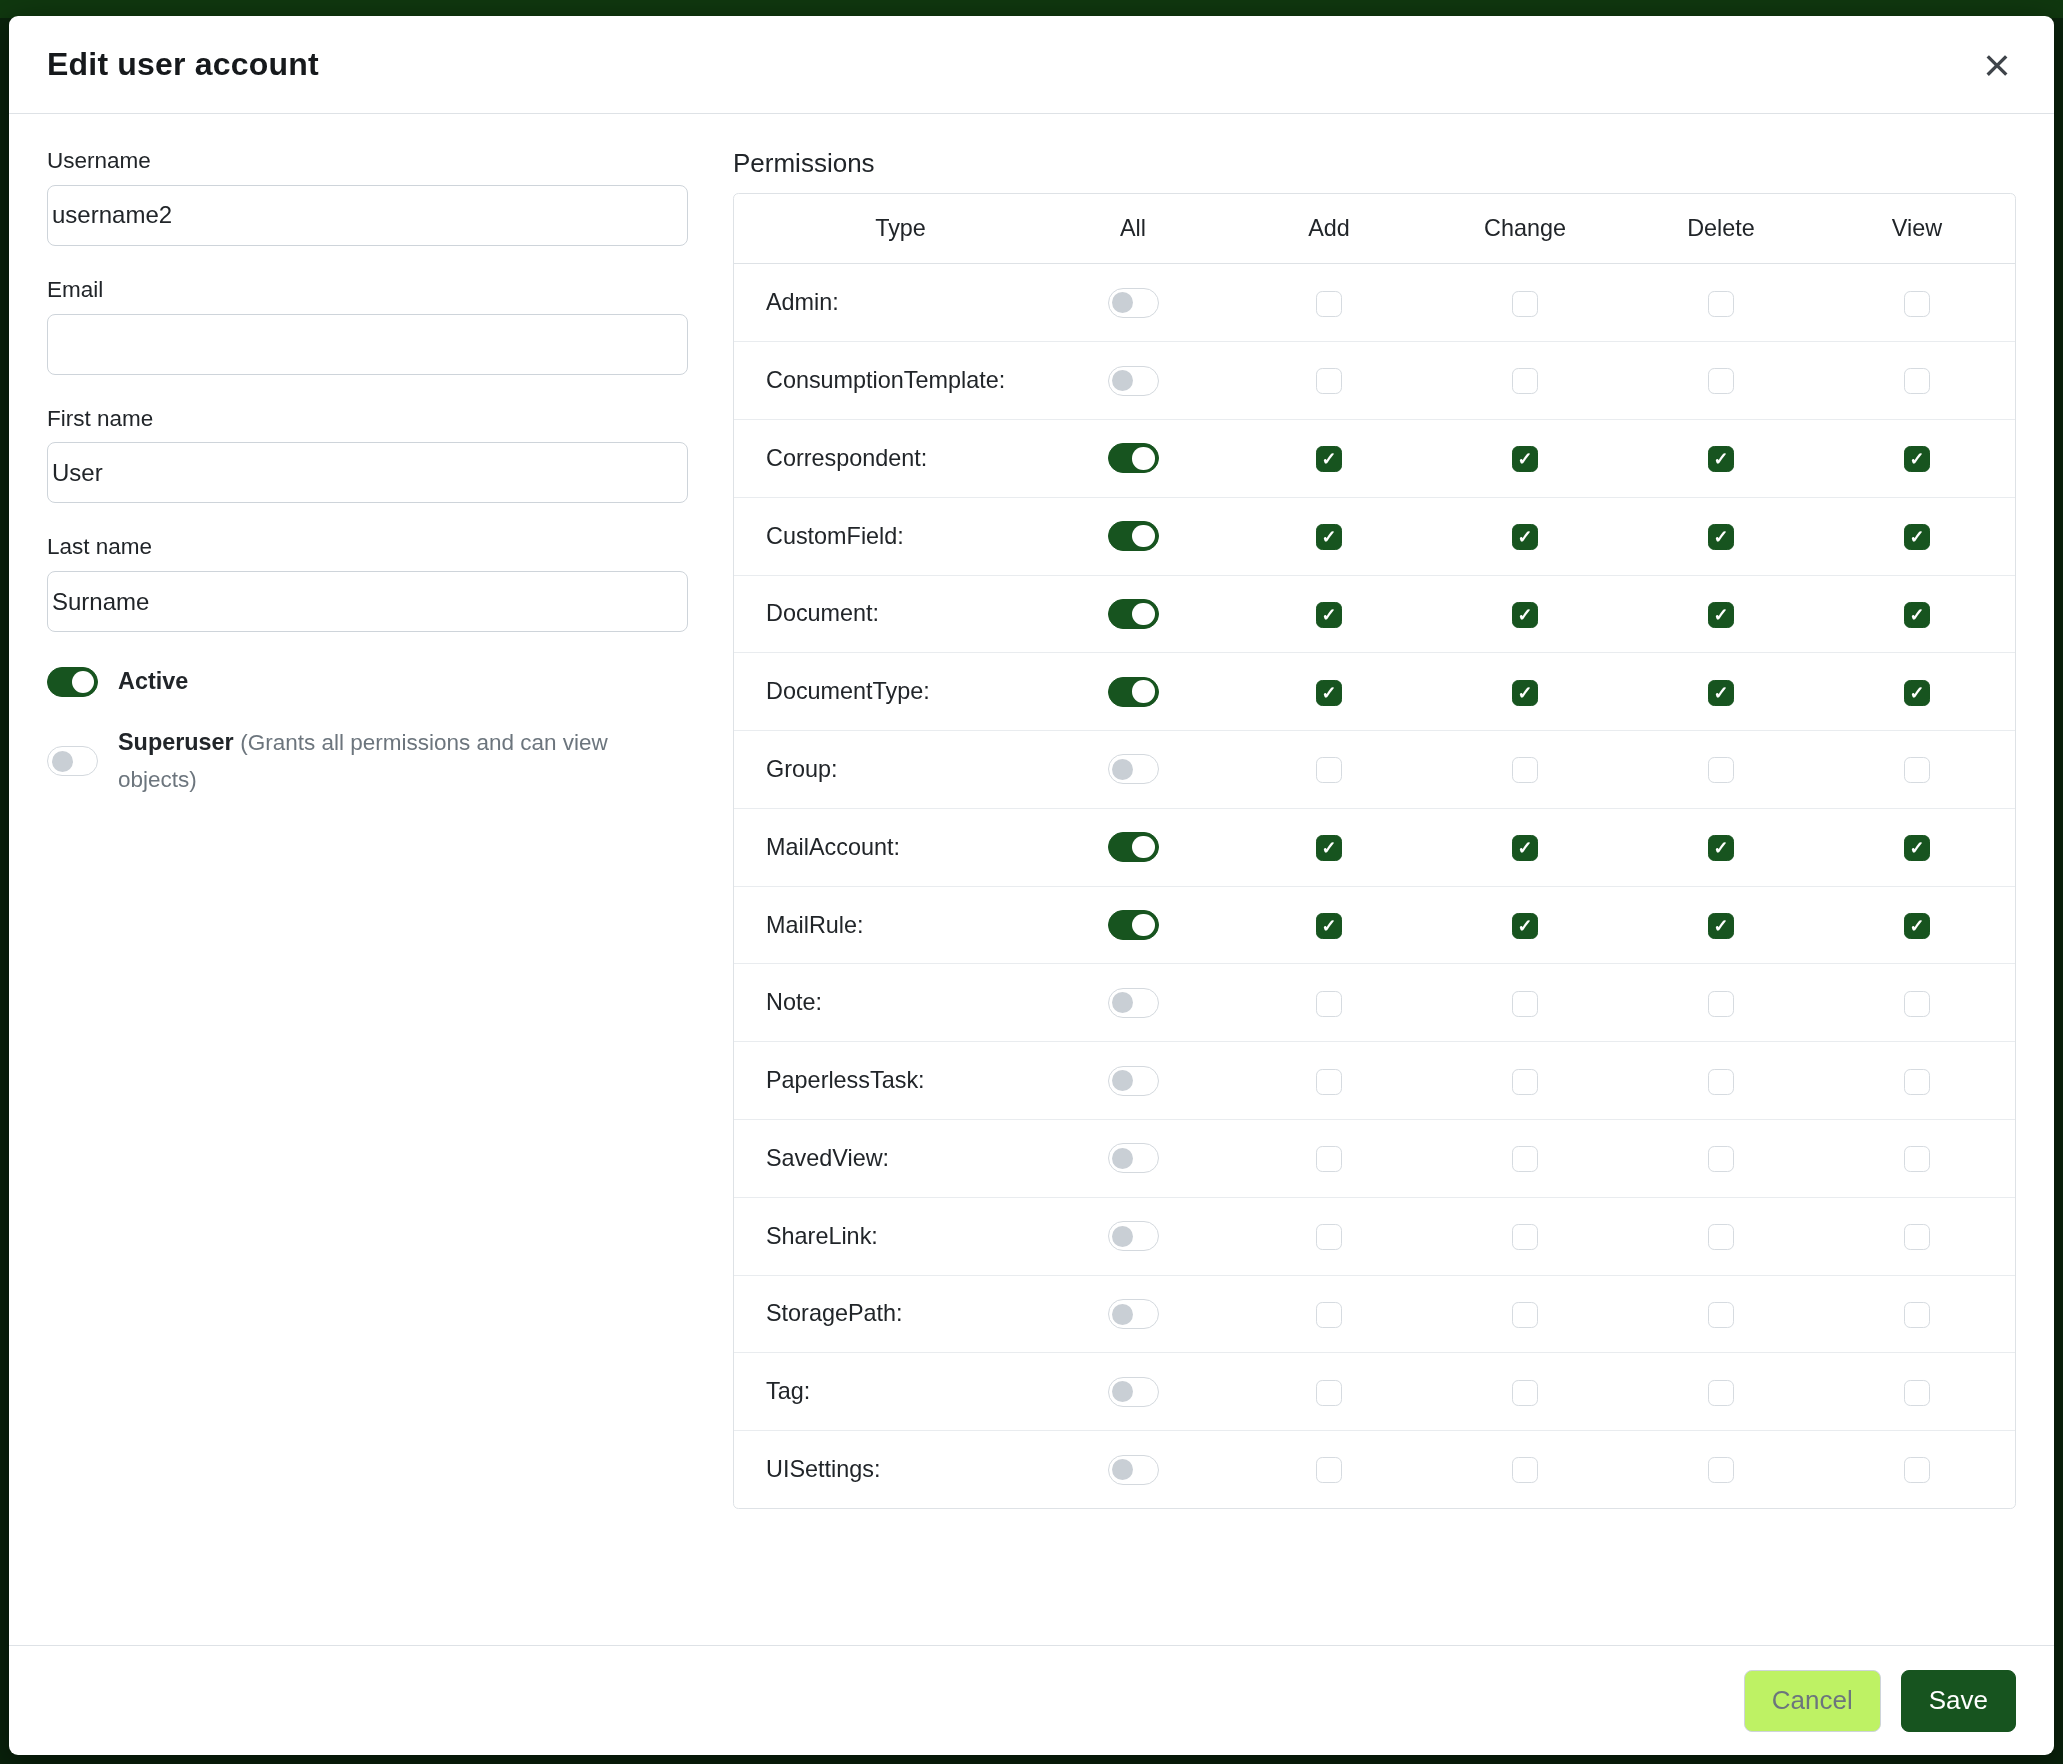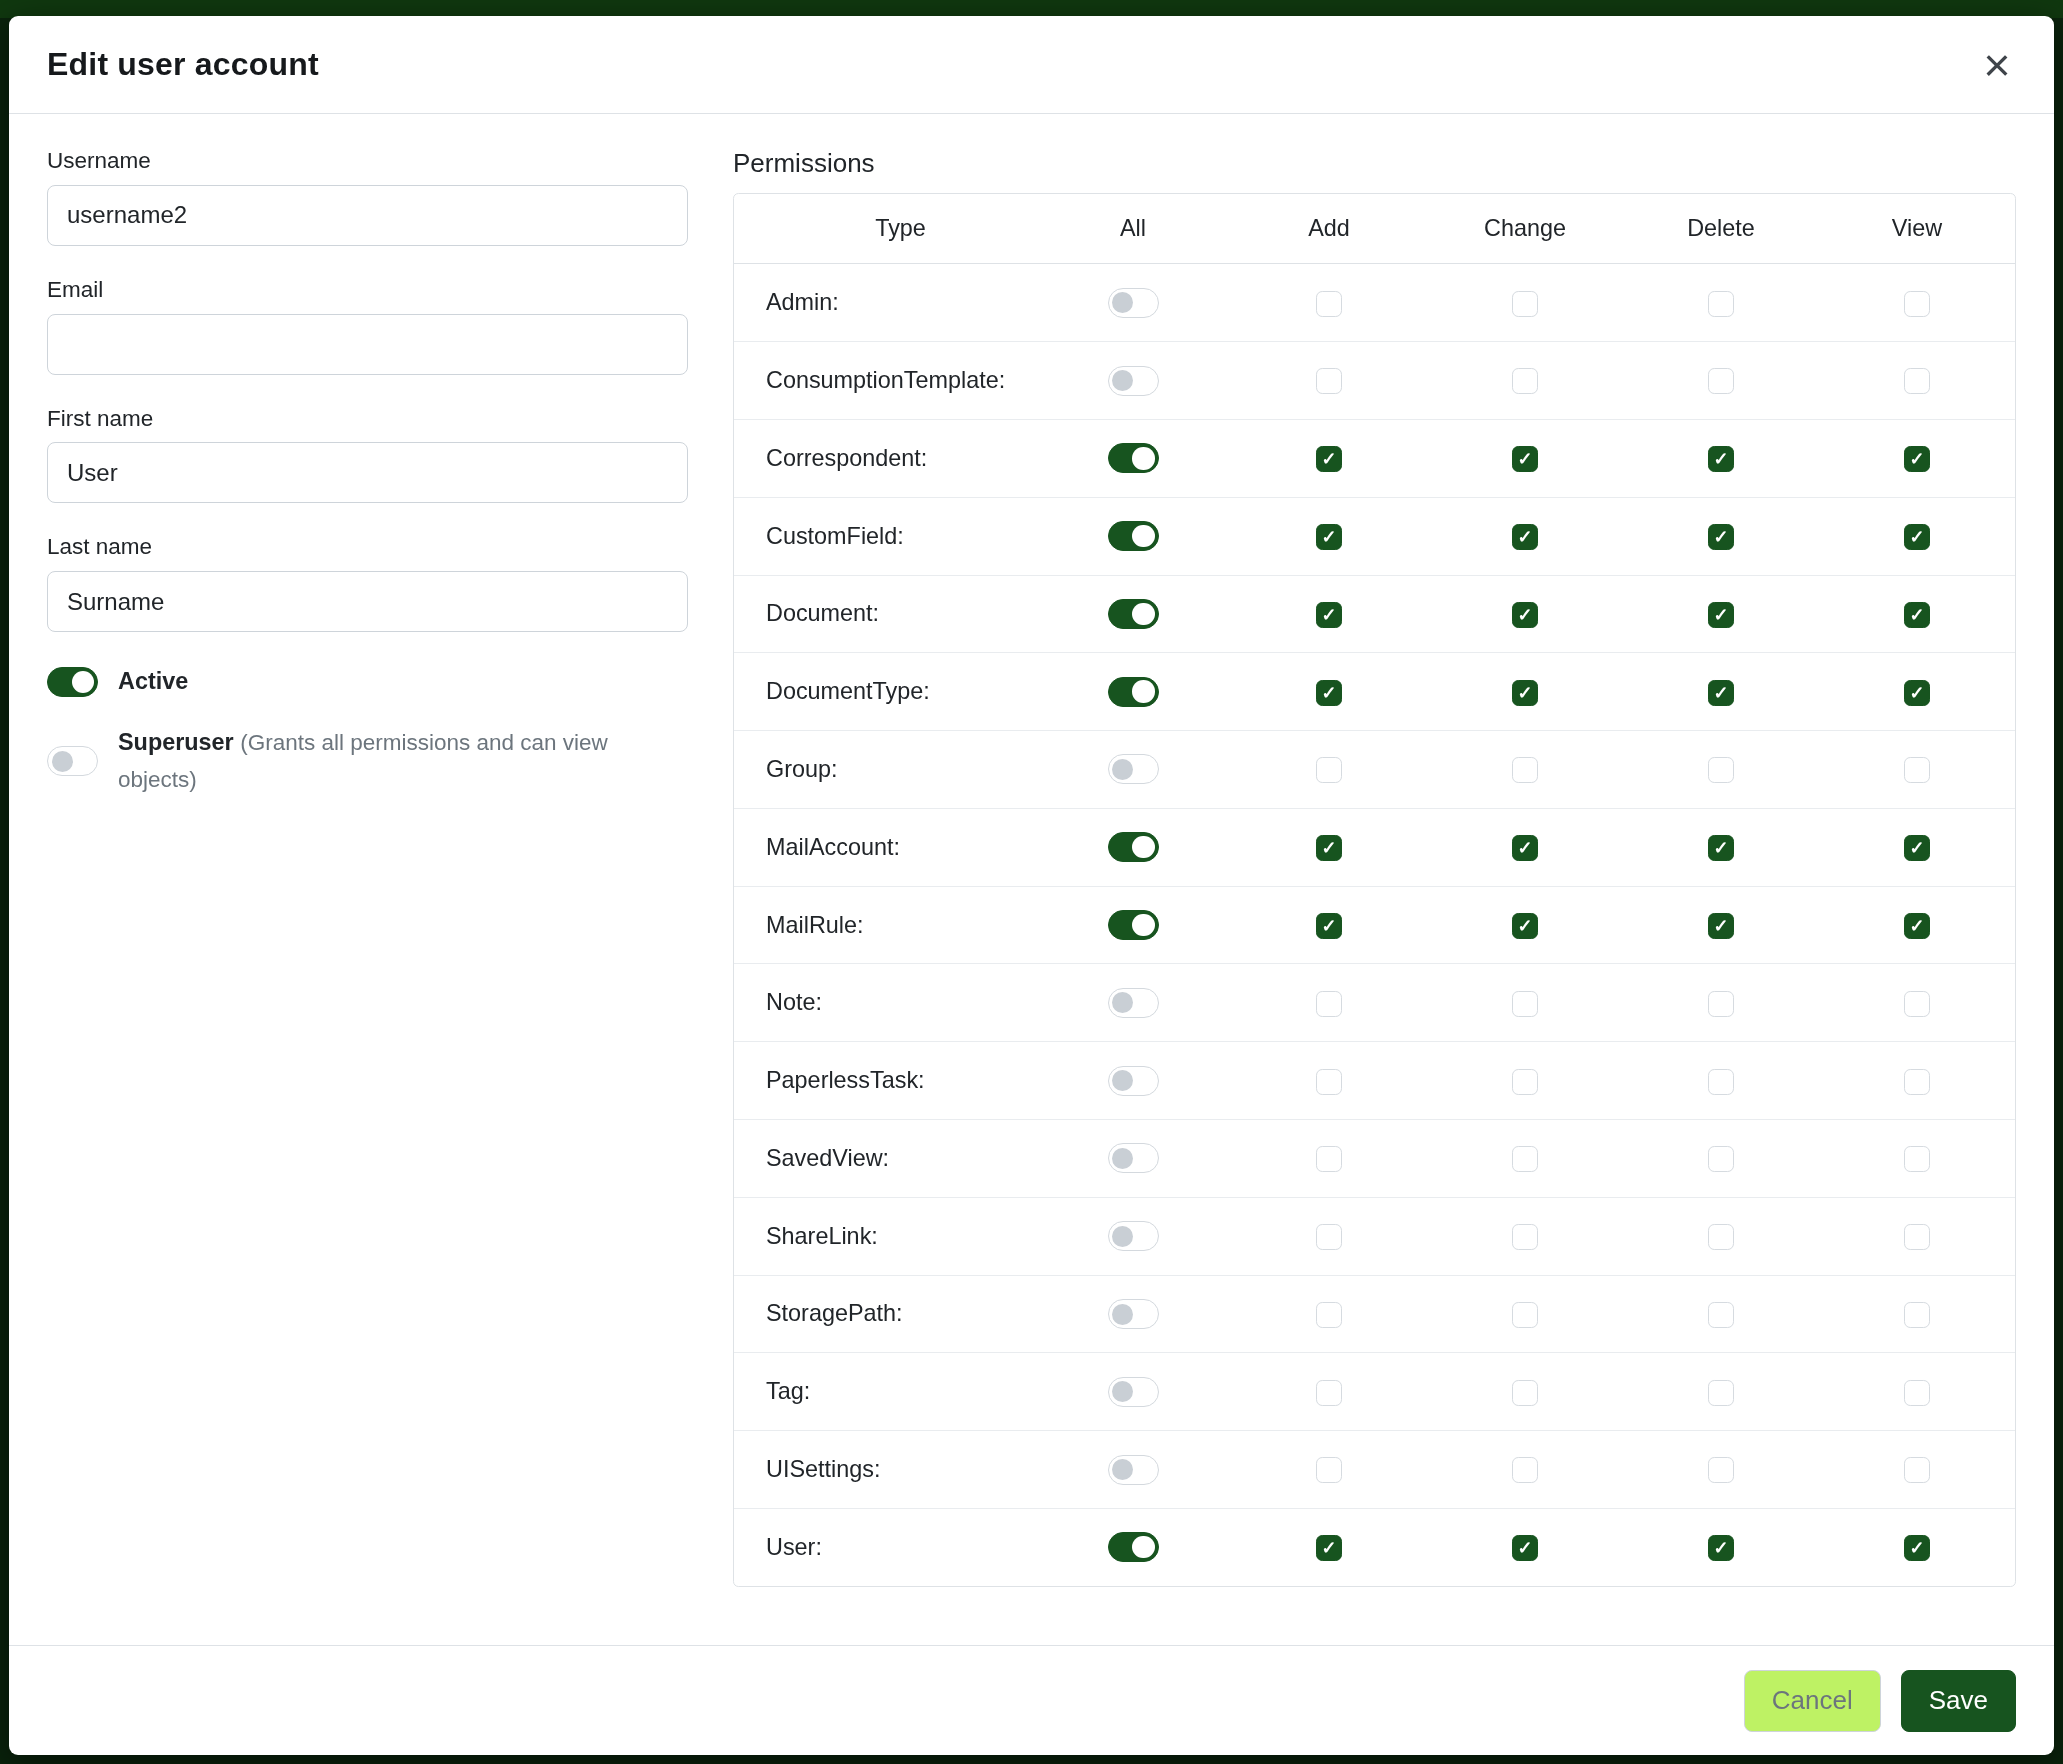--- a/index.html
+++ b/index.html
@@ -43,21 +43,21 @@
   }
   
   .form-col { width:641px; flex:0 0 auto; margin-right:45px; }
   .form-group { margin-bottom:31px; }
   .form-label {
     display:block; font-size:22.5px; color:#212529; margin-bottom:10.8px;
   }
   .text-input {
     width:100%; height:61px;
     border:0.9px solid #ced4da; border-radius:8px;
-    padding:0 19px; font-size:24px; color:#212529;
+    padding:0 4px; font-size:24px; color:#212529;
     font-family:"Liberation Sans", sans-serif;
     background:#fff; outline:none;
   }
   .switch-row {
     display:flex; align-items:center; margin-bottom:23.4px;margin-top:16px;
   }
   .switch-label-wrap { margin-left:20px; font-size:23.4px; line-height:1.6; max-width:558px; }
   .switch-label { color:#212529; font-weight:600; }
   .switch-hint { color:#6c757d; font-weight:400; font-size:22.5px; }
   .select-box {
@@ -332,28 +332,20 @@
                 <td class="ctl-cell"><span class="checkbox"></span></td>
               </tr>
               <tr>
                 <td class="type-cell">UISettings:</td>
                 <td class="ctl-cell"><span class="toggle off"><span class="knob"></span></span></td>
                 <td class="ctl-cell"><span class="checkbox"></span></td>
                 <td class="ctl-cell"><span class="checkbox"></span></td>
                 <td class="ctl-cell"><span class="checkbox"></span></td>
                 <td class="ctl-cell"><span class="checkbox"></span></td>
               </tr>
-              <tr>
-                <td class="type-cell">User:</td>
-                <td class="ctl-cell"><span class="toggle on"><span class="knob"></span></span></td>
-                <td class="ctl-cell"><span class="checkbox checked">✓</span></td>
-                <td class="ctl-cell"><span class="checkbox checked">✓</span></td>
-                <td class="ctl-cell"><span class="checkbox checked">✓</span></td>
-                <td class="ctl-cell"><span class="checkbox checked">✓</span></td>
-              </tr>
             </tbody>
         </table>
       </div>
     </div>
 
   </div>
 
   <div class="modal-footer">
     <button class="btn cancel">Cancel</button>
     <button class="btn save">Save</button>

